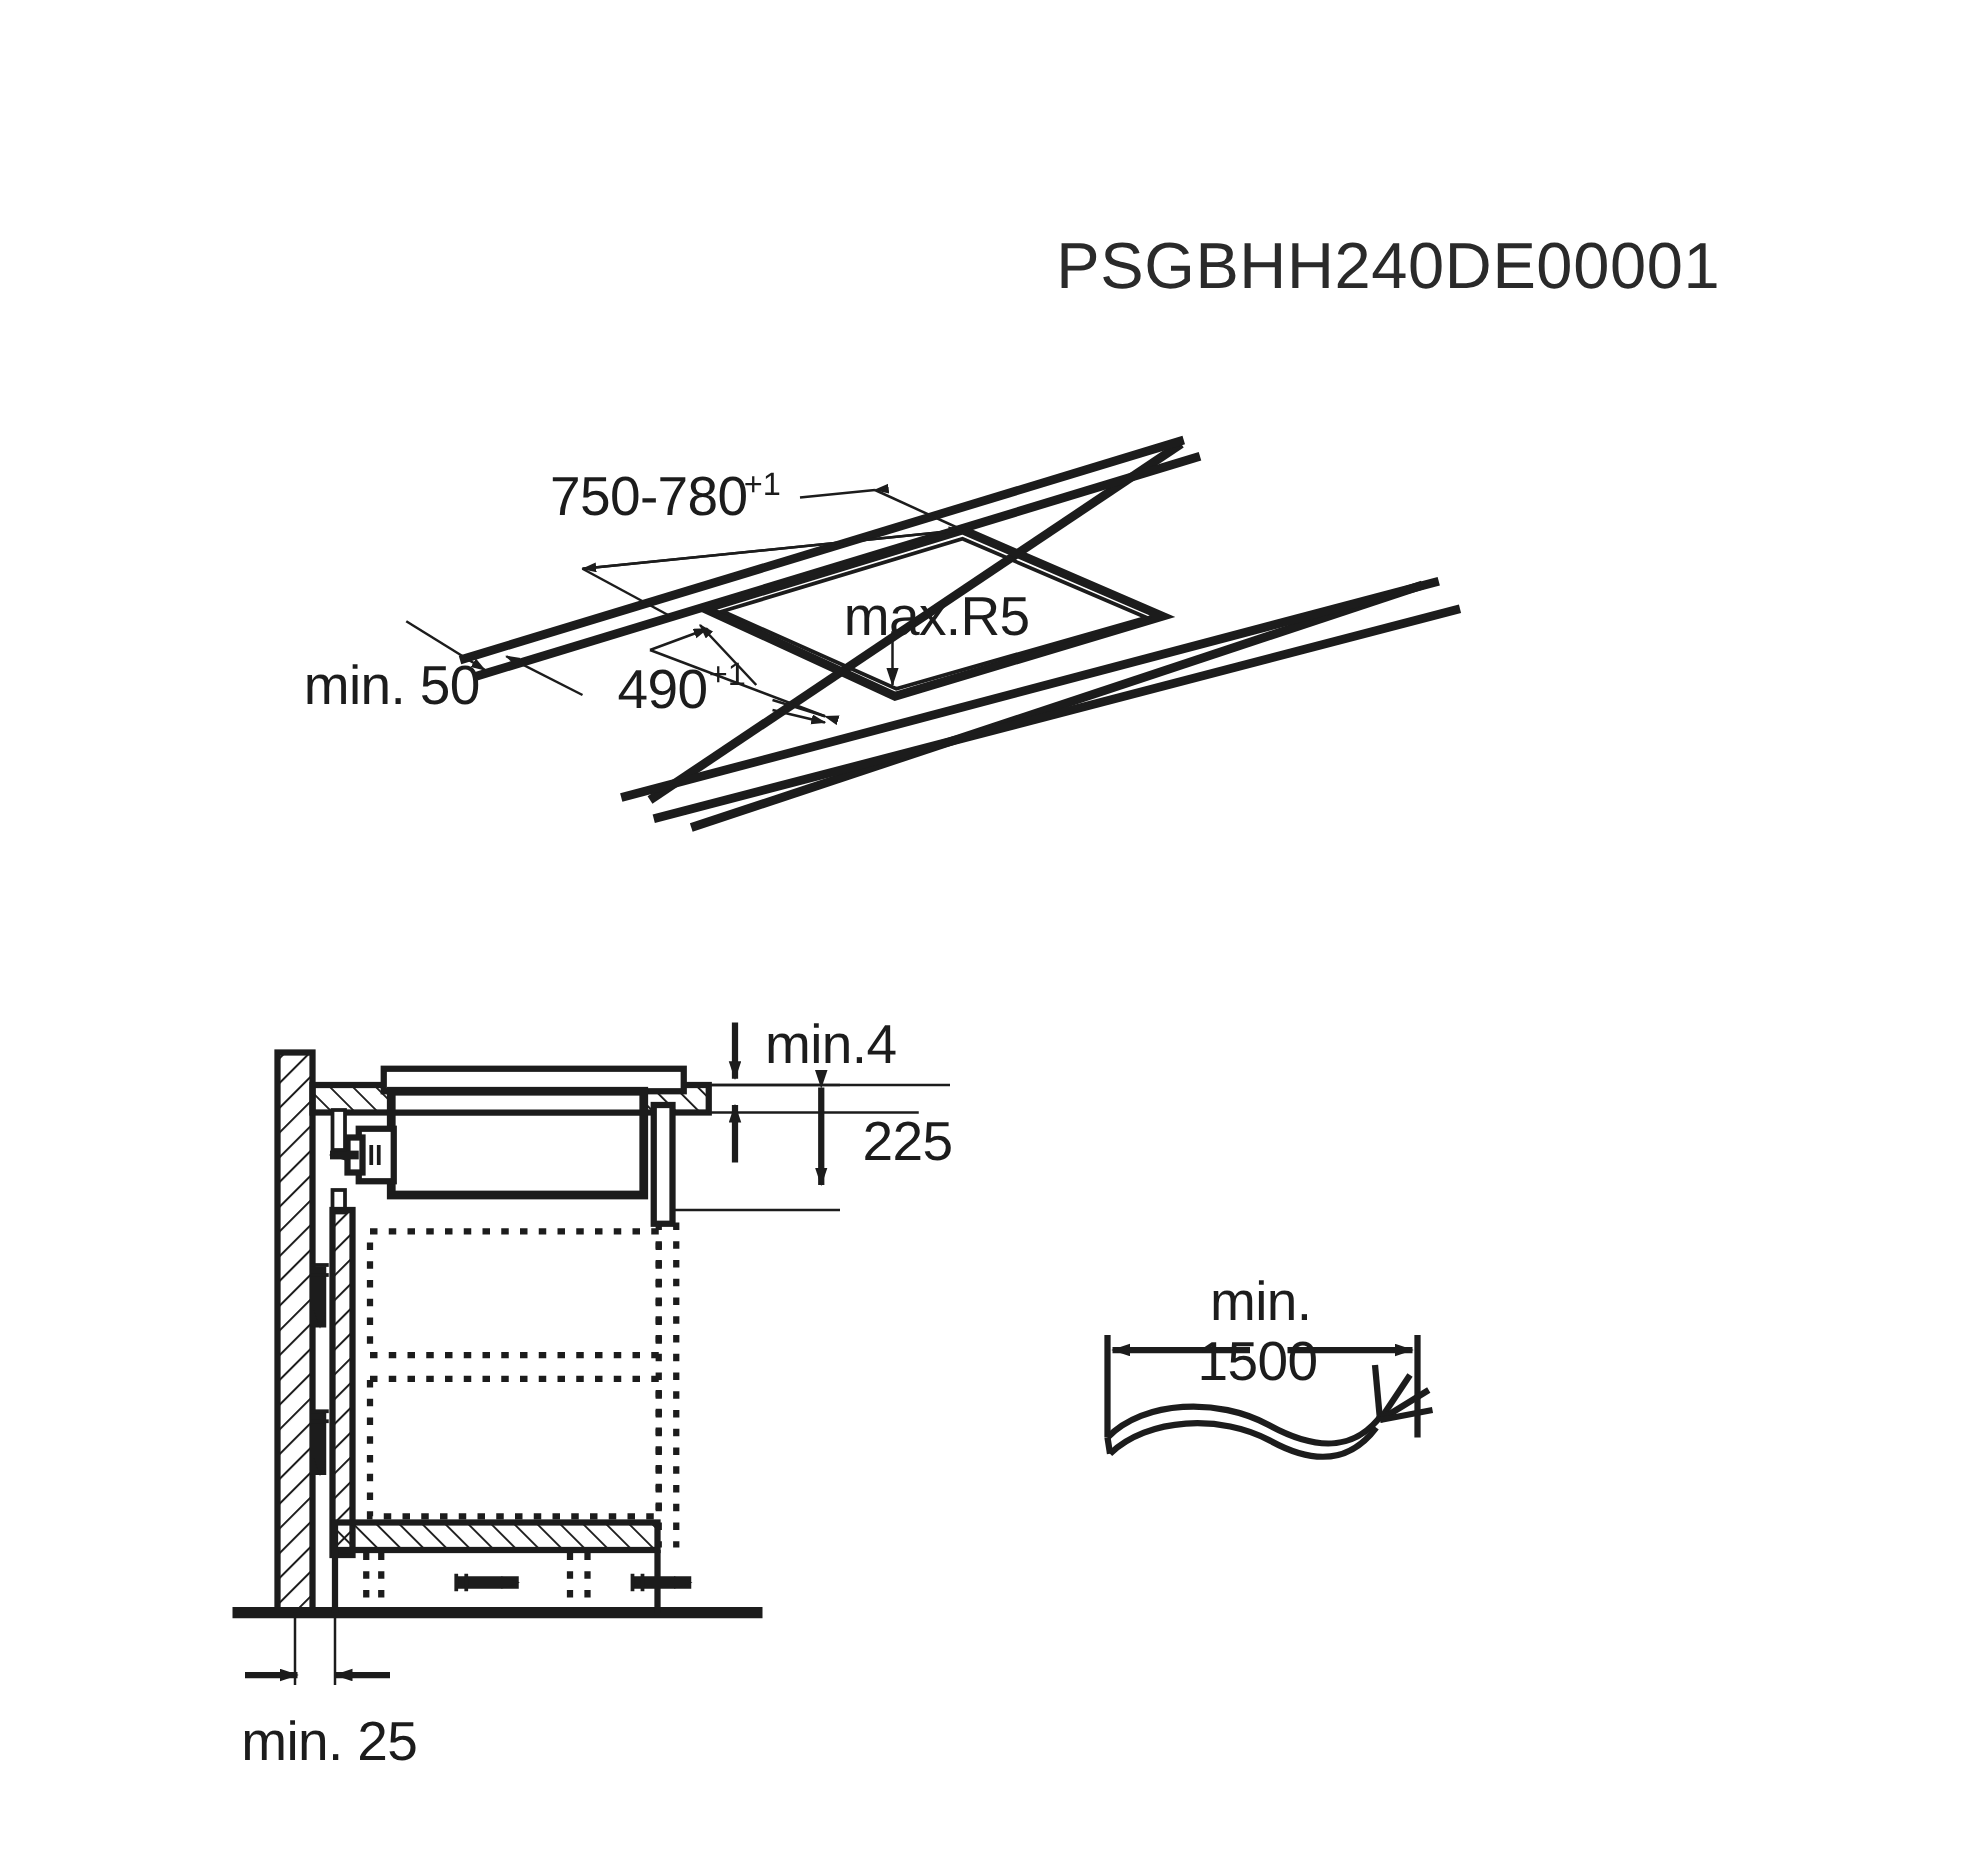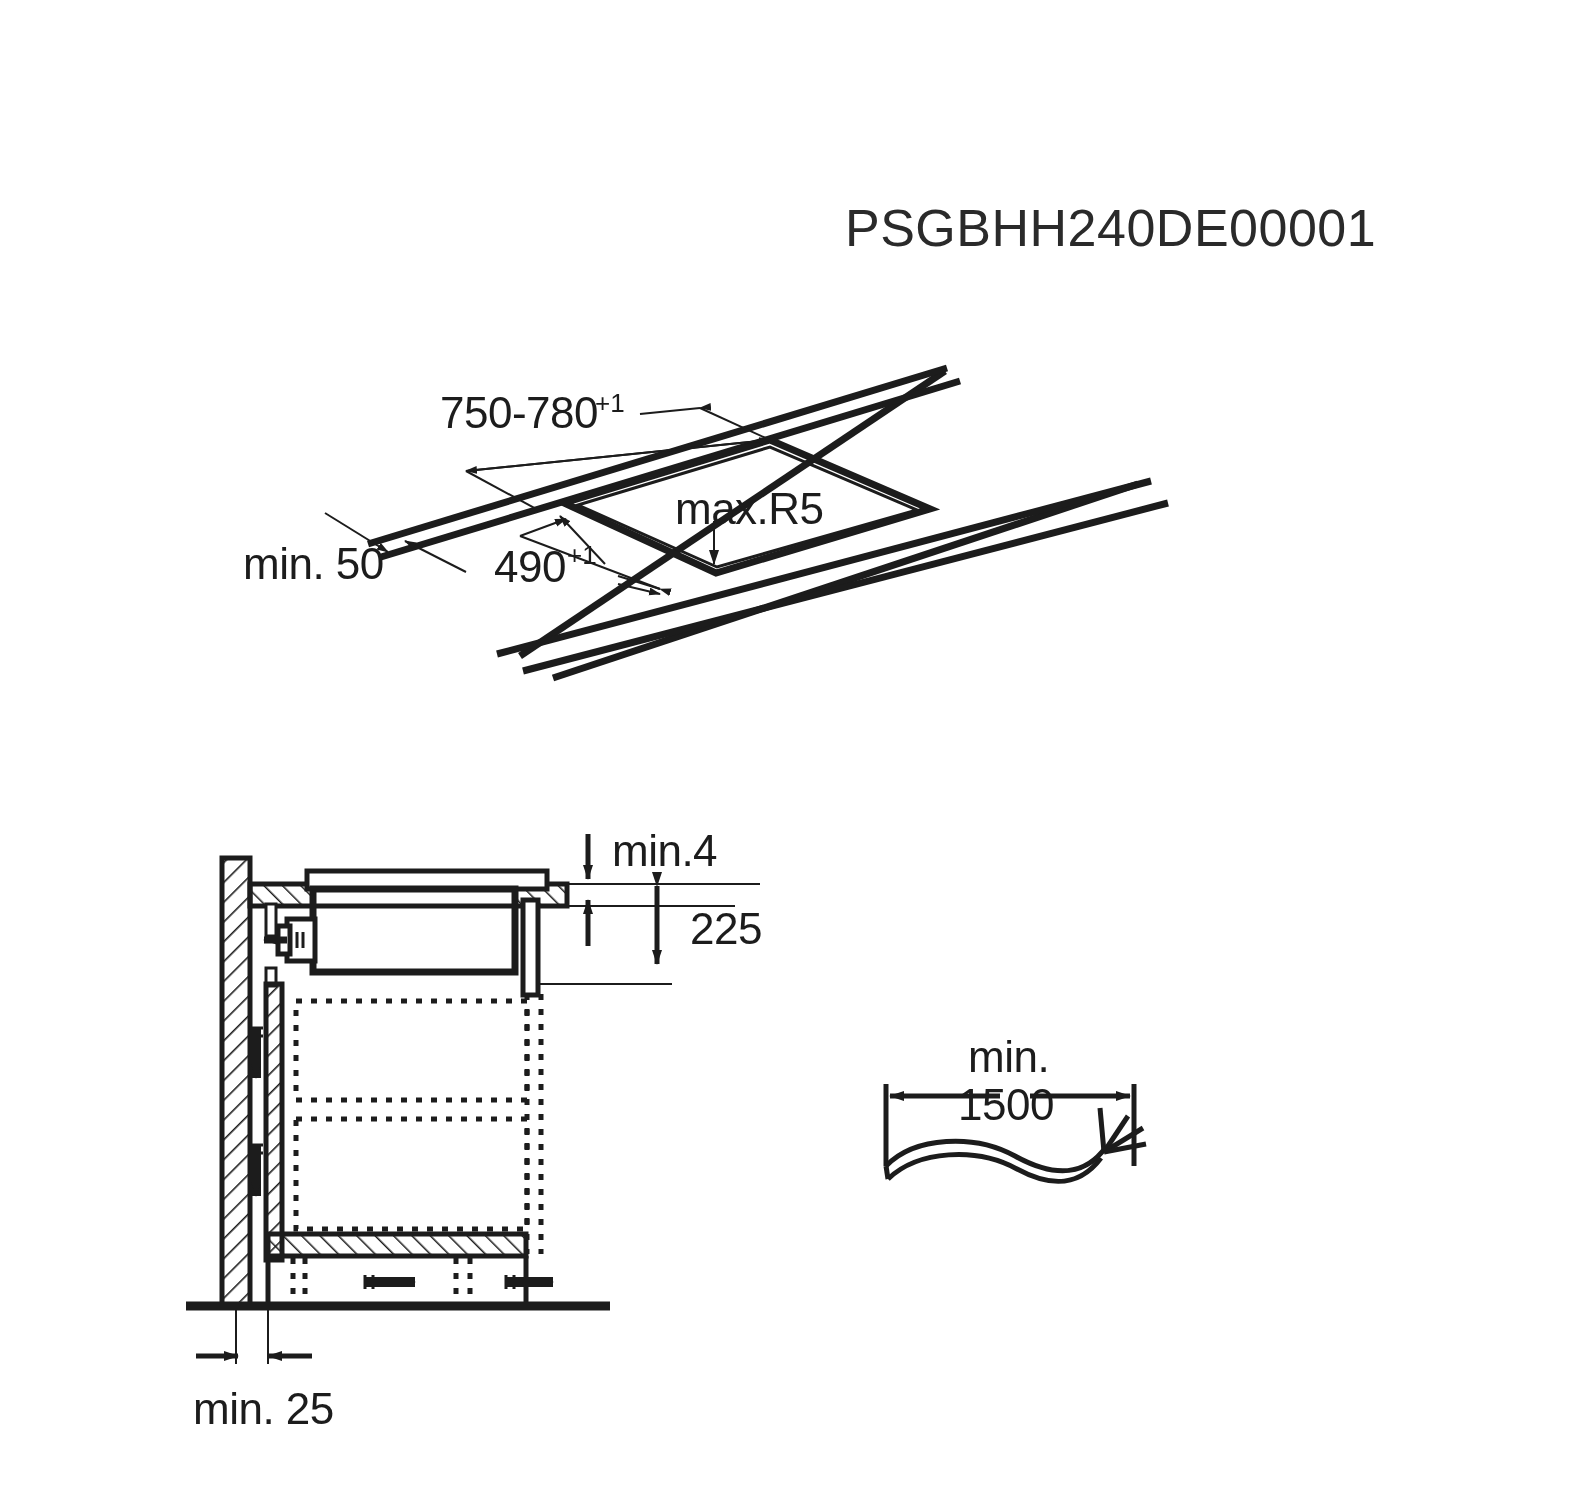--- a/index.html
+++ b/index.html
@@ -12,21 +12,21 @@
     width: 1586px;
     height: 1488px;
     position: relative;
     font-family: "Liberation Sans", sans-serif;
     color: #1a1a1a;
     overflow: hidden;
   }
   #drawing-root {
     position: absolute;
     left: 0;
-    top: 16px;
+    top: 0;
     width: 1586px;
     height: 1384px;
   }
   svg.sheet {
     display: block;
     width: 1586px;
     height: 1488px;
   }
   .dim-text {
     font-family: "Liberation Sans", sans-serif;

